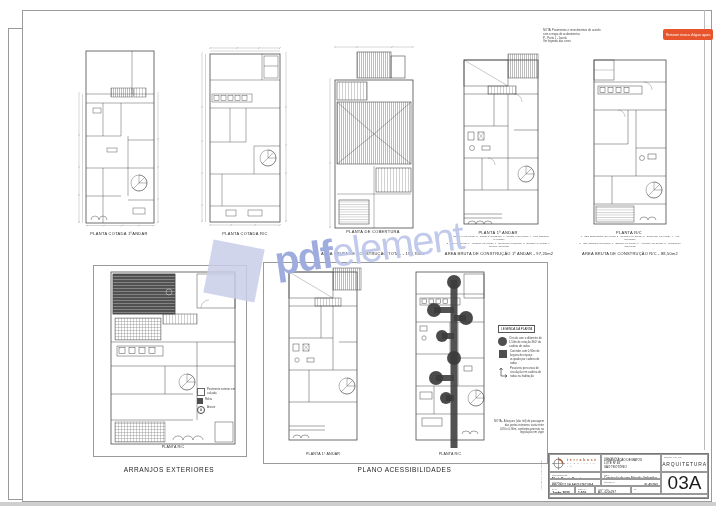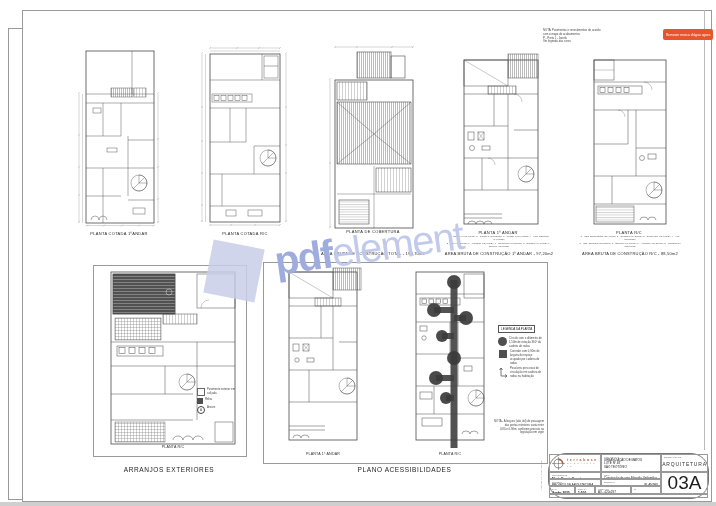--- a/index.html
+++ b/index.html
@@ -424,21 +424,21 @@
 
   <div class="abs wm" style="left:200px;top:222px;width:290px;height:85px;">
     <div class="wm-square" style="left:8px;top:22px;"></div>
     <div class="wm-text" style="left:74px;top:6px;">
       <span class="wm-bold">pdf</span><span class="wm-light">element</span>
     </div>
   </div>
 
   <div class="abs sideblock" style="left:540px;top:453px;height:44px;width:7px;">PROJETO DE LICENCIAMENTO</div>
 
-  <div class="abs tb" style="left:548px;top:453px;width:159px;height:44px;border-radius:18px;">
+  <div class="abs tb" style="left:548px;top:453px;width:159px;height:44px;">
 
     <div class="cell" style="left:0;top:0;width:52px;height:18px;display:flex;align-items:center;">
       <svg width="13" height="13" viewBox="0 0 13 13" style="flex:none;margin-right:2px;">
         <circle cx="6.5" cy="6.5" r="4.5" stroke="#555" fill="none" stroke-width="0.7"></circle>
         <path d="M6.5,0 V13 M0,6.5 H13" stroke="#555" stroke-width="0.5"></path>
         <path d="M6.5,2.5 A4,4 0 0 1 10.5,6.5" stroke="#b0552b" fill="none" stroke-width="1.4"></path>
       </svg>
       <div>
         <div style="font-size:3.4px;color:#b0552b;font-weight:bold;letter-spacing:.4px;">t e r r a b a s e</div>
         <div style="font-size:2.4px;color:#777;letter-spacing:.8px;">a r q u i t e t u r a</div>

